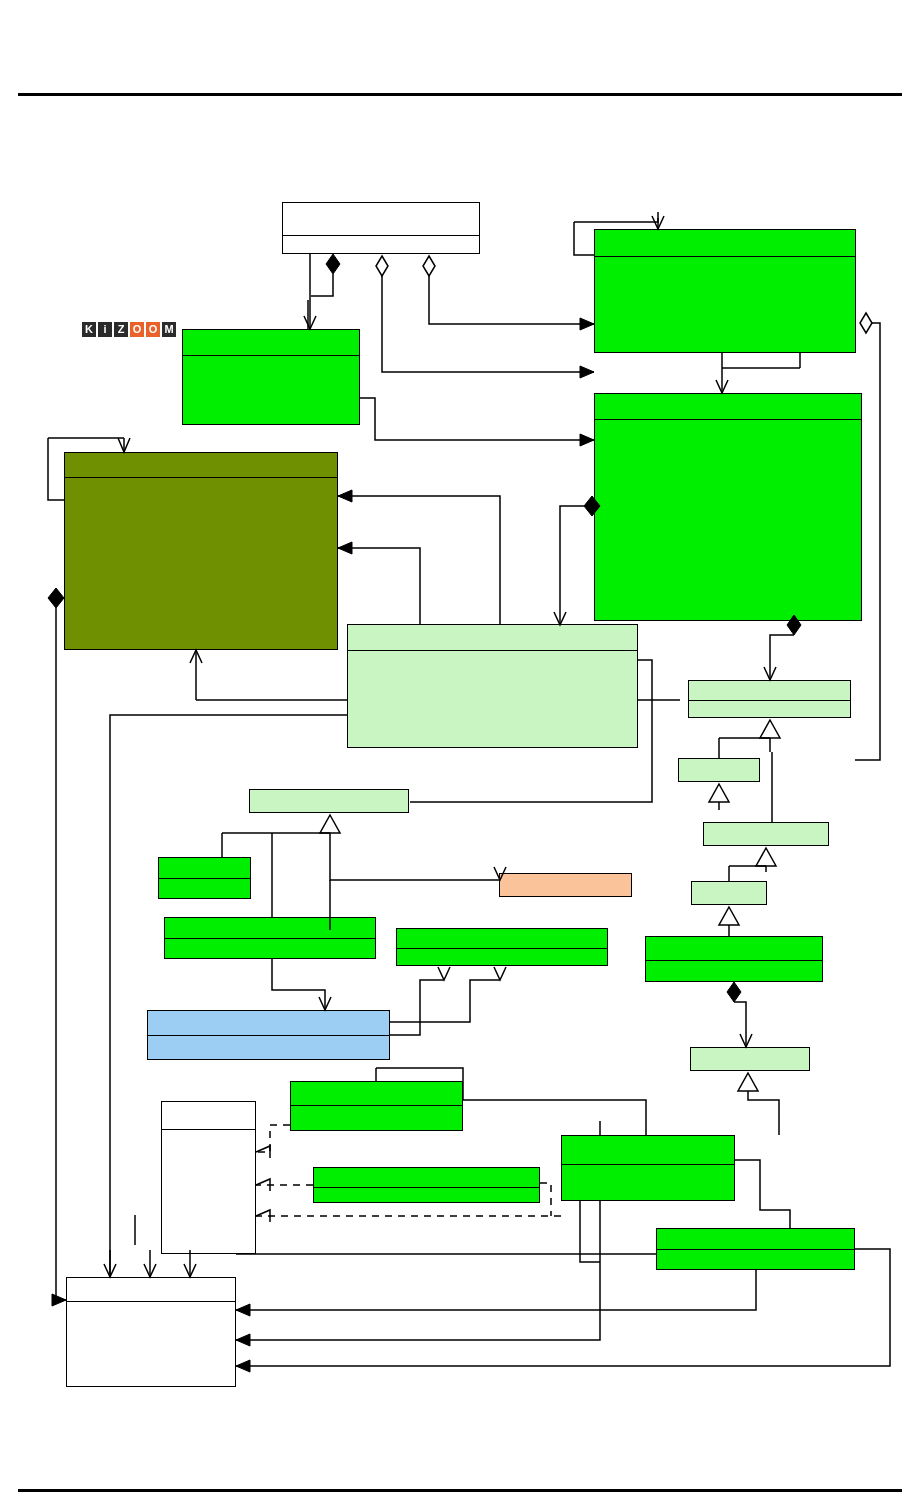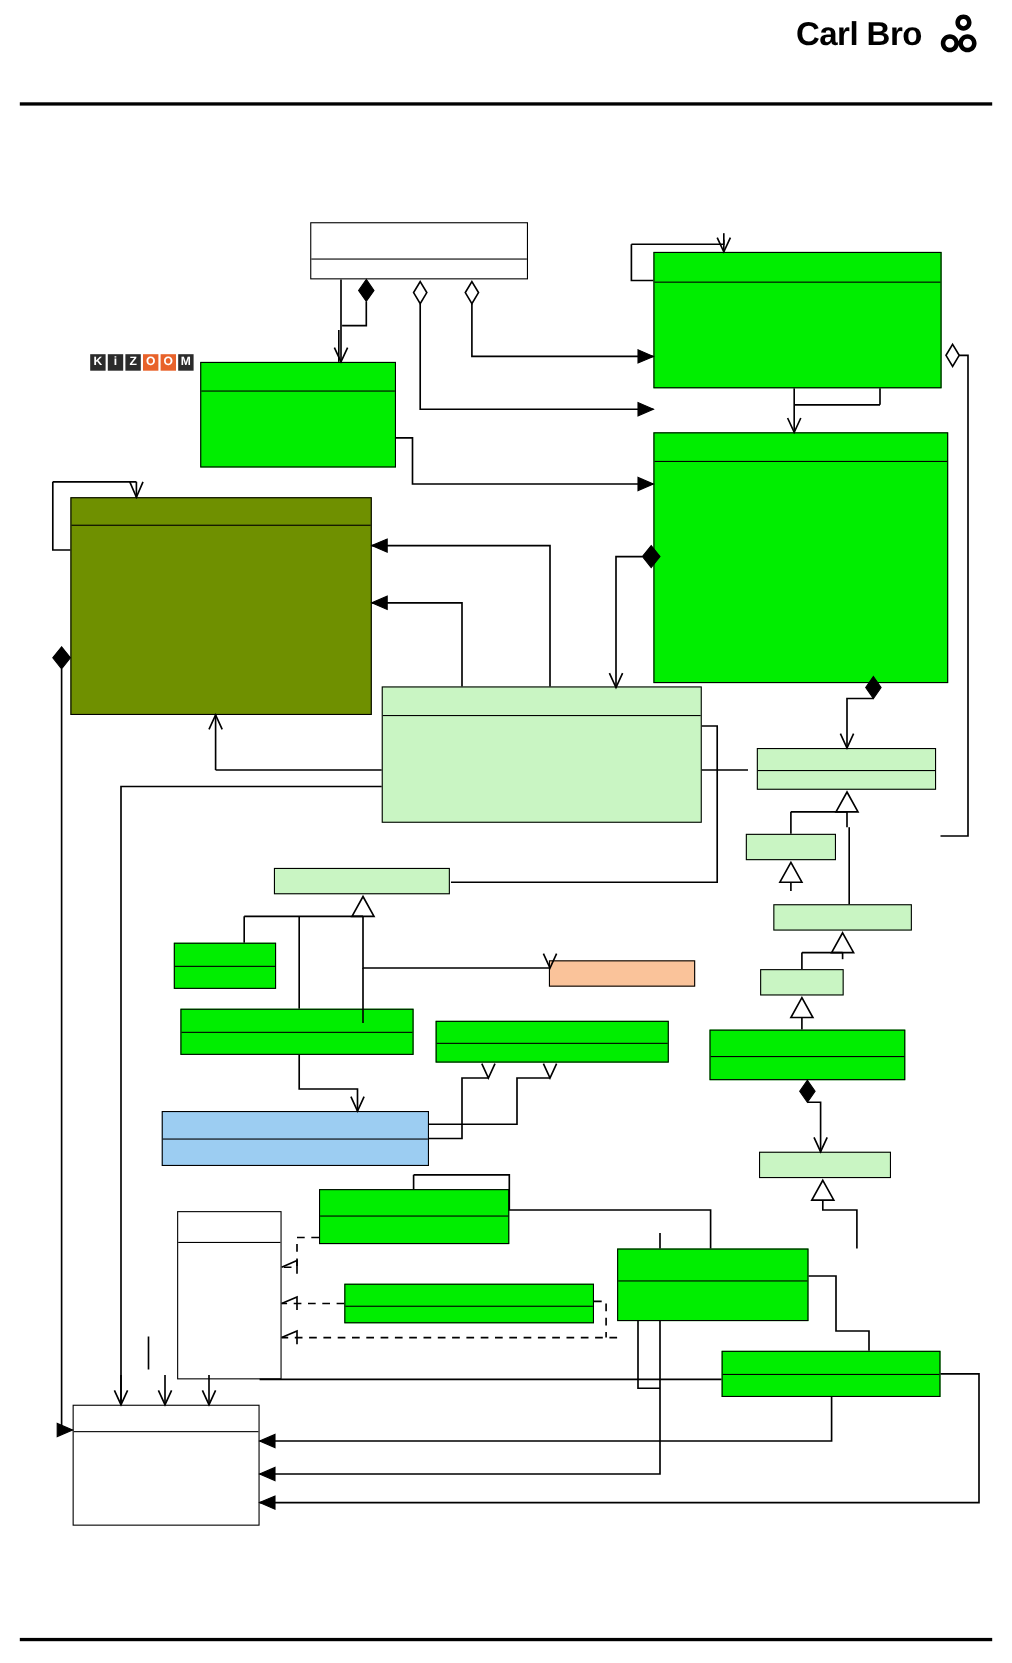--- a/index.html
+++ b/index.html
@@ -37,34 +37,20 @@
   .wires line,.wires path,.wires polyline{stroke:#000;stroke-width:1.5;fill:none;}
   .wires .dash{stroke-dasharray:7 6;}
   .wires .solidfill{fill:#000;stroke:#000;}
   .wires .hollow{fill:#ffffff;stroke:#000;stroke-width:1.5;}
 </style>
 </head>
 <body>
 
 <div class="page">
 
-  <div class="brand">
-    <span class="brand-text">Carl Bro</span>
-    <svg class="brand-mark" viewBox="0 0 100 96">
-      <path d="M62 3c-13 0-22 9-22 20 0 6 2 10 6 14-10 2-18 11-18 22 0 13 10 23 23 23 11 0 20-7 22-17
-               3 9 11 16 21 16 13 0 23-10 23-23 0-12-9-22-21-23 6-4 10-11 10-19C106 11 96 3 84 3
-               c-8 0-15 4-18 11C63 8 63 3 62 3z" fill="none"></path>
-      <path d="M49 23c0-9 7-16 16-16s16 7 16 16-7 16-16 16-16-7-16-16z
-               M20 64c0-10 8-18 18-18s18 8 18 18-8 18-18 18-18-8-18-18z
-               M55 64c0-10 8-18 18-18s18 8 18 18-8 18-18 18-18-8-18-18z" fill="#000"></path>
-      <path d="M65 16c-4 0-7 3-7 7s3 7 7 7 7-3 7-7-3-7-7-7z
-               M38 55c-5 0-9 4-9 9s4 9 9 9 9-4 9-9-4-9-9-9z
-               M73 55c-5 0-9 4-9 9s4 9 9 9 9-4 9-9-4-9-9-9z" fill="#fff"></path>
-    </svg>
-  </div>
   <div class="rule-top"></div>
   <div class="rule-bottom"></div>
 
   <div class="kizoom" id="kizoom-logo" style="left:82px;top:322px;">
       <span class="dark">K</span>
       <span class="dark">i</span>
       <span class="dark">Z</span>
       <span class="orange">O</span>
       <span class="orange">O</span>
       <span class="dark">M</span>

